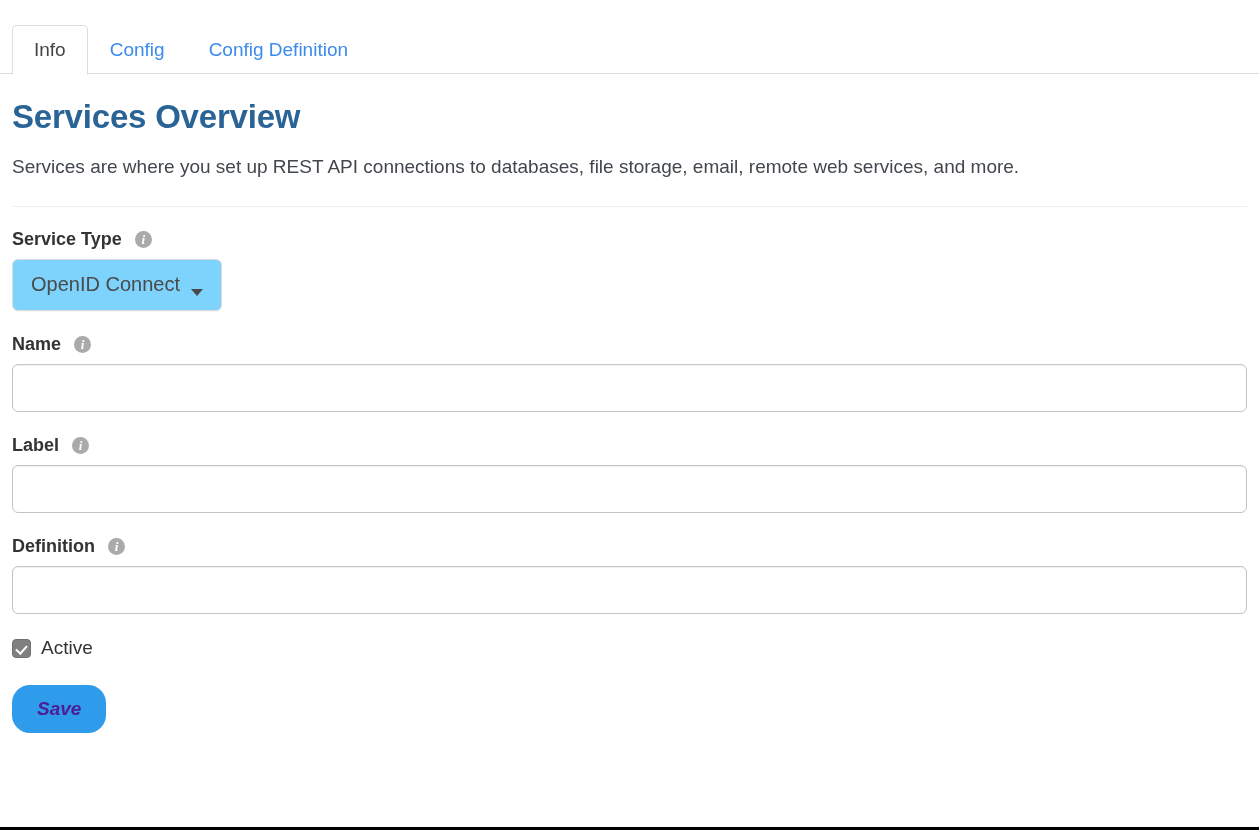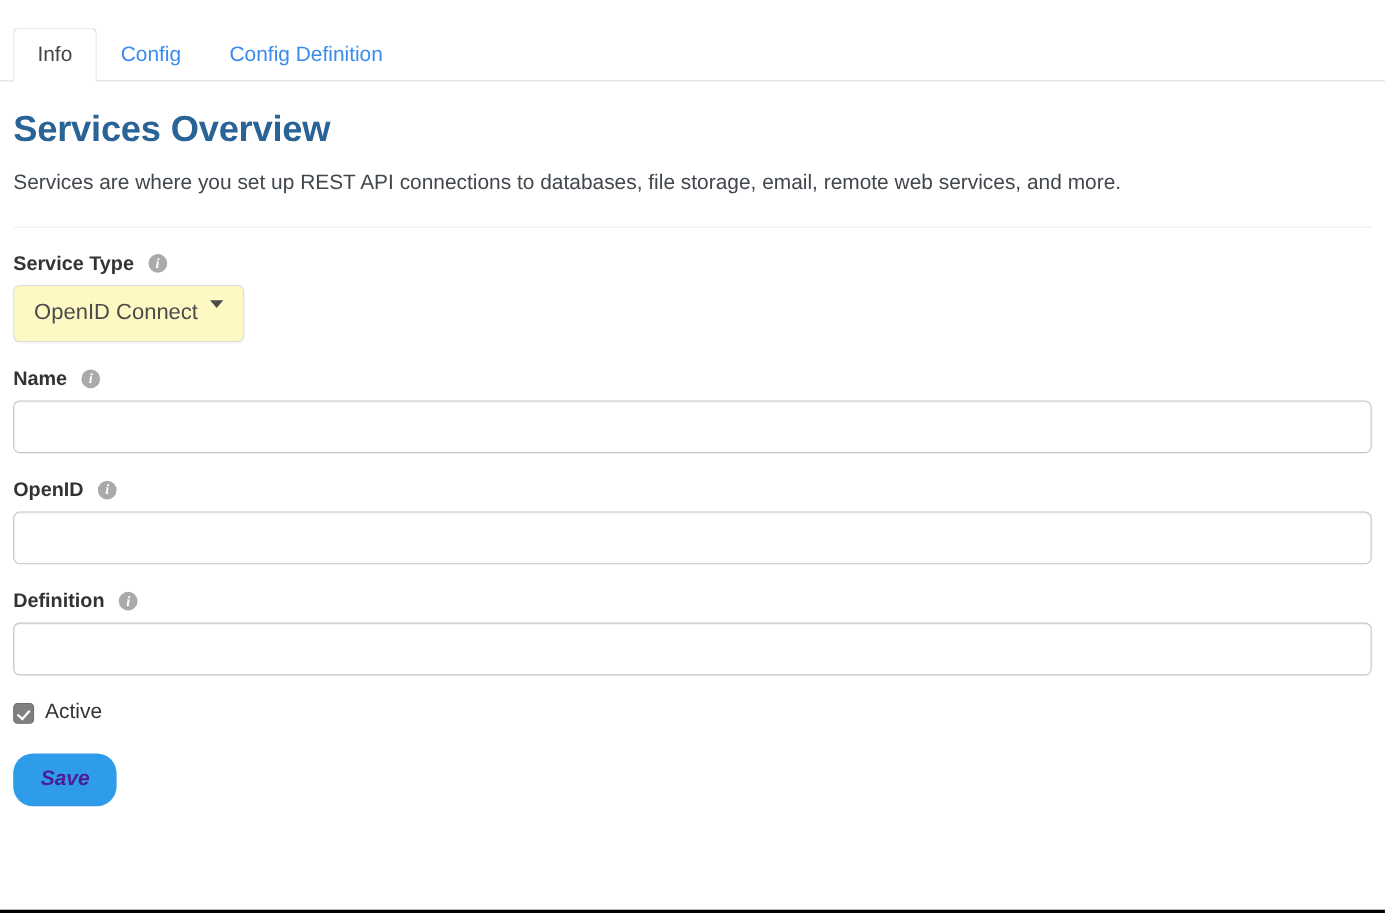--- a/index.html
+++ b/index.html
@@ -118,22 +118,22 @@
     font-style: italic;
     line-height: 1;
     margin-left: 13px;
     cursor: pointer;
     user-select: none;
   }
   .info-icon span { transform: translateY(-0.5px); }
 
   .dropdown {
     display: inline-flex;
-    align-items: flex-start;
-    background: #fef9c3;
+    align-items: flex-end;
+    background: #7dd3fc;
     border: 1px solid #dcdcdc;
     border-radius: 6px;
     padding: 13px 18px 14px 18px;
     font-size: 20px;
     color: #4a4a4a;
     cursor: pointer;
     box-shadow: 0 1px 1px rgba(0,0,0,0.03);
   }
   .caret {
     display: inline-block;
@@ -257,21 +257,21 @@
           <span class="info-icon">
               <span>i</span>
             </span>
         </div>
         <input class="text-input" type="text" value="" style="">
       </div>
 
       
       <div class="field">
         <div class="field-label">
-          <span class="label-text">OpenID</span>
+          <span class="label-text">Label</span>
           <span class="info-icon">
               <span>i</span>
             </span>
         </div>
         <input class="text-input" type="text" value="" style="">
       </div>
 
       
       <div class="field">
         <div class="field-label">

